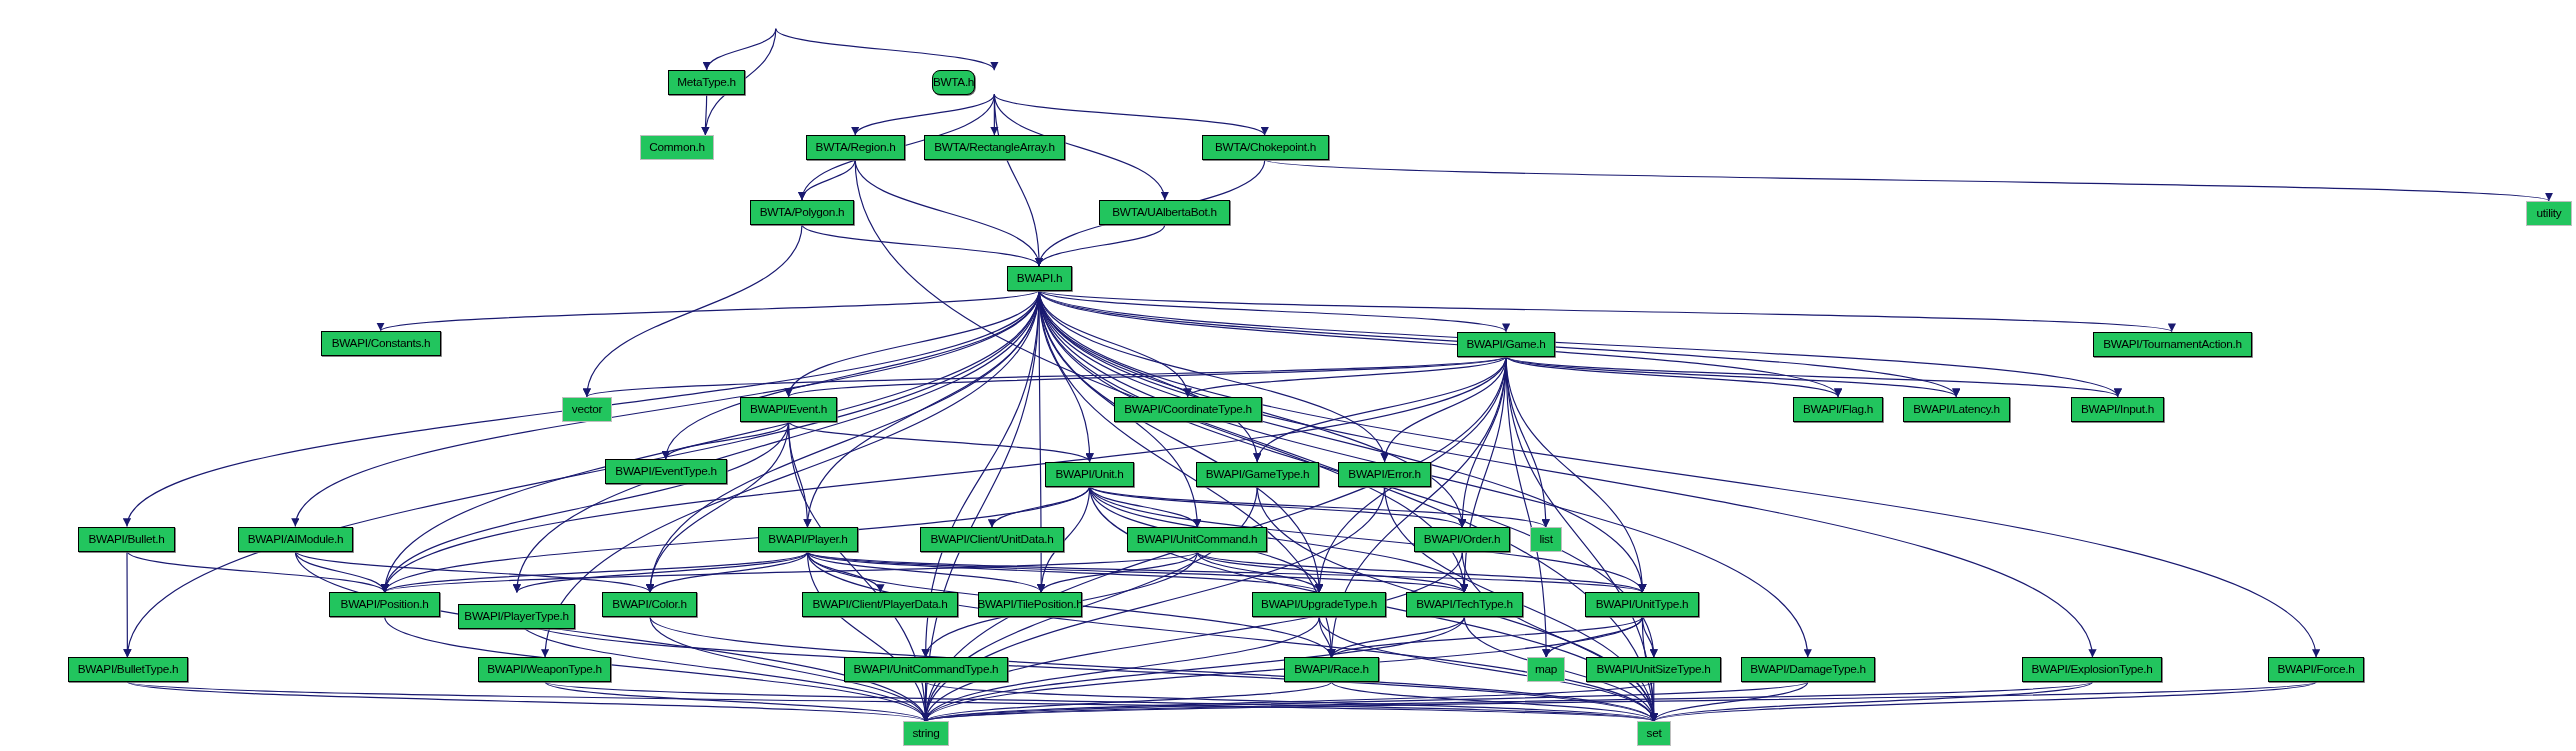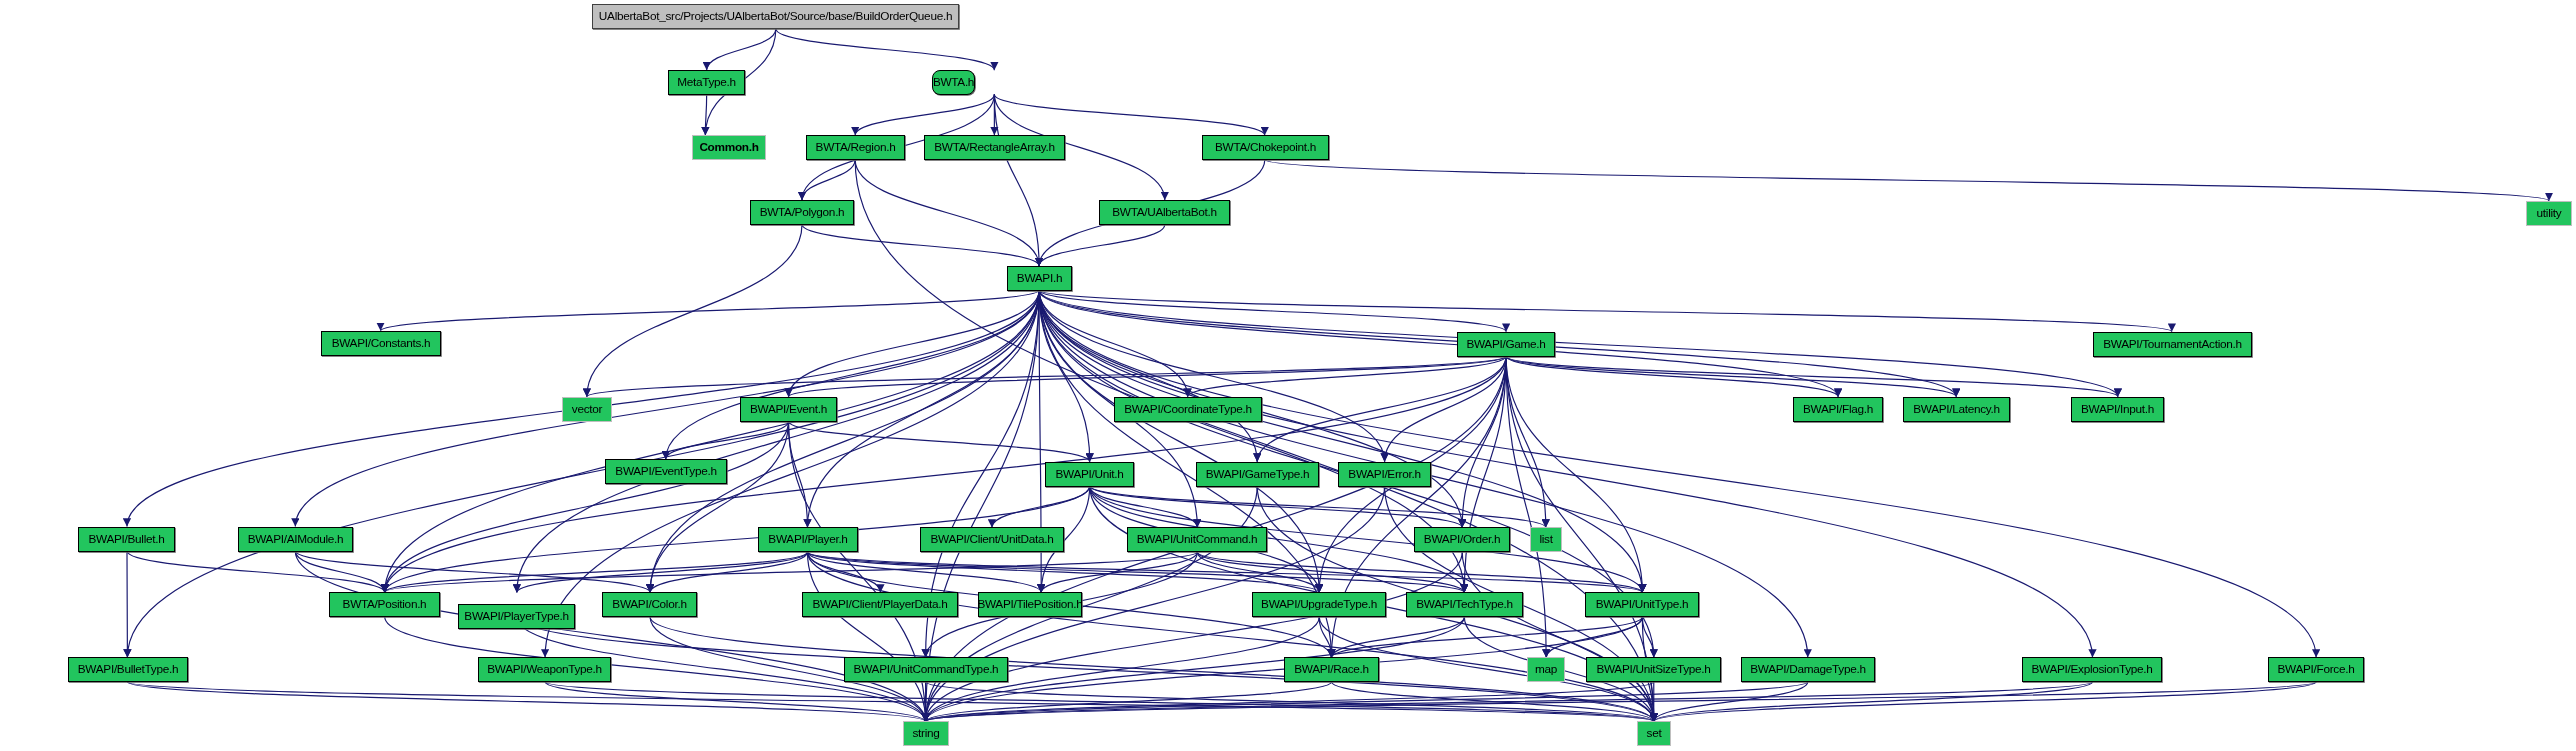--- a/index.html
+++ b/index.html
@@ -167,24 +167,23 @@
       <path d="M1960,808 C1960,831.5 1097,831.5 1097,855" fill="none" stroke="#191970" stroke-width="1.4" marker-end="url(#arrowhead)"></path>
       <path d="M1960,808 C1960,831.5 1960,831.5 1960,855" fill="none" stroke="#191970" stroke-width="1.4" marker-end="url(#arrowhead)"></path>
       <path d="M2142.5,808 C2142.5,831.5 1097,831.5 1097,855" fill="none" stroke="#191970" stroke-width="1.4" marker-end="url(#arrowhead)"></path>
       <path d="M2142.5,808 C2142.5,831.5 1960,831.5 1960,855" fill="none" stroke="#191970" stroke-width="1.4" marker-end="url(#arrowhead)"></path>
       <path d="M2480,808 C2480,831.5 1097,831.5 1097,855" fill="none" stroke="#191970" stroke-width="1.4" marker-end="url(#arrowhead)"></path>
       <path d="M2480,808 C2480,831.5 1960,831.5 1960,855" fill="none" stroke="#191970" stroke-width="1.4" marker-end="url(#arrowhead)"></path>
       <path d="M2745,808 C2745,831.5 1097,831.5 1097,855" fill="none" stroke="#191970" stroke-width="1.4" marker-end="url(#arrowhead)"></path>
       <path d="M2745,808 C2745,831.5 1960,831.5 1960,855" fill="none" stroke="#191970" stroke-width="1.4" marker-end="url(#arrowhead)"></path>
     </svg>
 
-  <div class="node root" style="left:592px;top:4.2px;width:367px;">UAlbertaBot_src/Projects/UAlbertaBot/Source/base/BuildOrderQueue.h</div>
 
   <div class="node" style="left:668px;top:70px;width:77px;">MetaType.h</div>
-  <div class="node ext" style="left:692px;top:135px;width:74px;font-weight:bold;">Common.h</div>
+  <div class="node ext" style="left:640px;top:135px;width:74px;">Common.h</div>
   <div class="node" style="left:932px;top:70px;width:43px;border-radius:8px;">BWTA.h</div>
   <div class="node" style="left:806px;top:135px;width:99px;">BWTA/Region.h</div>
   <div class="node" style="left:924px;top:135px;width:141px;">BWTA/RectangleArray.h</div>
   <div class="node" style="left:1202px;top:135px;width:127px;">BWTA/Chokepoint.h</div>
   <div class="node ext" style="left:2526px;top:201px;width:46px;">utility</div>
   <div class="node" style="left:750px;top:200px;width:104px;">BWTA/Polygon.h</div>
   <div class="node" style="left:1099px;top:200px;width:131px;">BWTA/UAlbertaBot.h</div>
   <div class="node" style="left:1007px;top:266px;width:65px;">BWAPI.h</div>
 
   <div class="node" style="left:321px;top:331px;width:120px;">BWAPI/Constants.h</div>
@@ -204,21 +203,21 @@
   <div class="node" style="left:1338px;top:462px;width:93px;">BWAPI/Error.h</div>
 
   <div class="node" style="left:78px;top:527px;width:97px;">BWAPI/Bullet.h</div>
   <div class="node" style="left:238px;top:527px;width:115px;">BWAPI/AIModule.h</div>
   <div class="node" style="left:758px;top:527px;width:100px;">BWAPI/Player.h</div>
   <div class="node" style="left:920px;top:527px;width:144px;">BWAPI/Client/UnitData.h</div>
   <div class="node" style="left:1127px;top:527px;width:140px;">BWAPI/UnitCommand.h</div>
   <div class="node" style="left:1414px;top:527px;width:96px;">BWAPI/Order.h</div>
   <div class="node ext" style="left:1530px;top:527px;width:32px;">list</div>
 
-  <div class="node" style="left:329px;top:592px;width:111px;">BWTA/Position.h</div>
+  <div class="node" style="left:329px;top:592px;width:111px;">BWAPI/Position.h</div>
   <div class="node" style="left:458px;top:592px;width:117px;margin-top:12px;">BWAPI/PlayerType.h</div>
   <div class="node" style="left:602px;top:592px;width:95px;text-align:right;">BWAPI/Color.h</div>
   <div class="node" style="left:802px;top:592px;width:156px;">BWAPI/Client/PlayerData.h</div>
   <div class="node" style="left:978px;top:592px;width:104px;">BWAPI/TilePosition.h</div>
   <div class="node" style="left:1252px;top:592px;width:134px;">BWAPI/UpgradeType.h</div>
   <div class="node" style="left:1406px;top:592px;width:117px;">BWAPI/TechType.h</div>
   <div class="node" style="left:1585px;top:592px;width:114px;">BWAPI/UnitType.h</div>
 
   <div class="node" style="left:68px;top:657px;width:120px;">BWAPI/BulletType.h</div>
   <div class="node" style="left:478px;top:657px;width:133px;">BWAPI/WeaponType.h</div>

